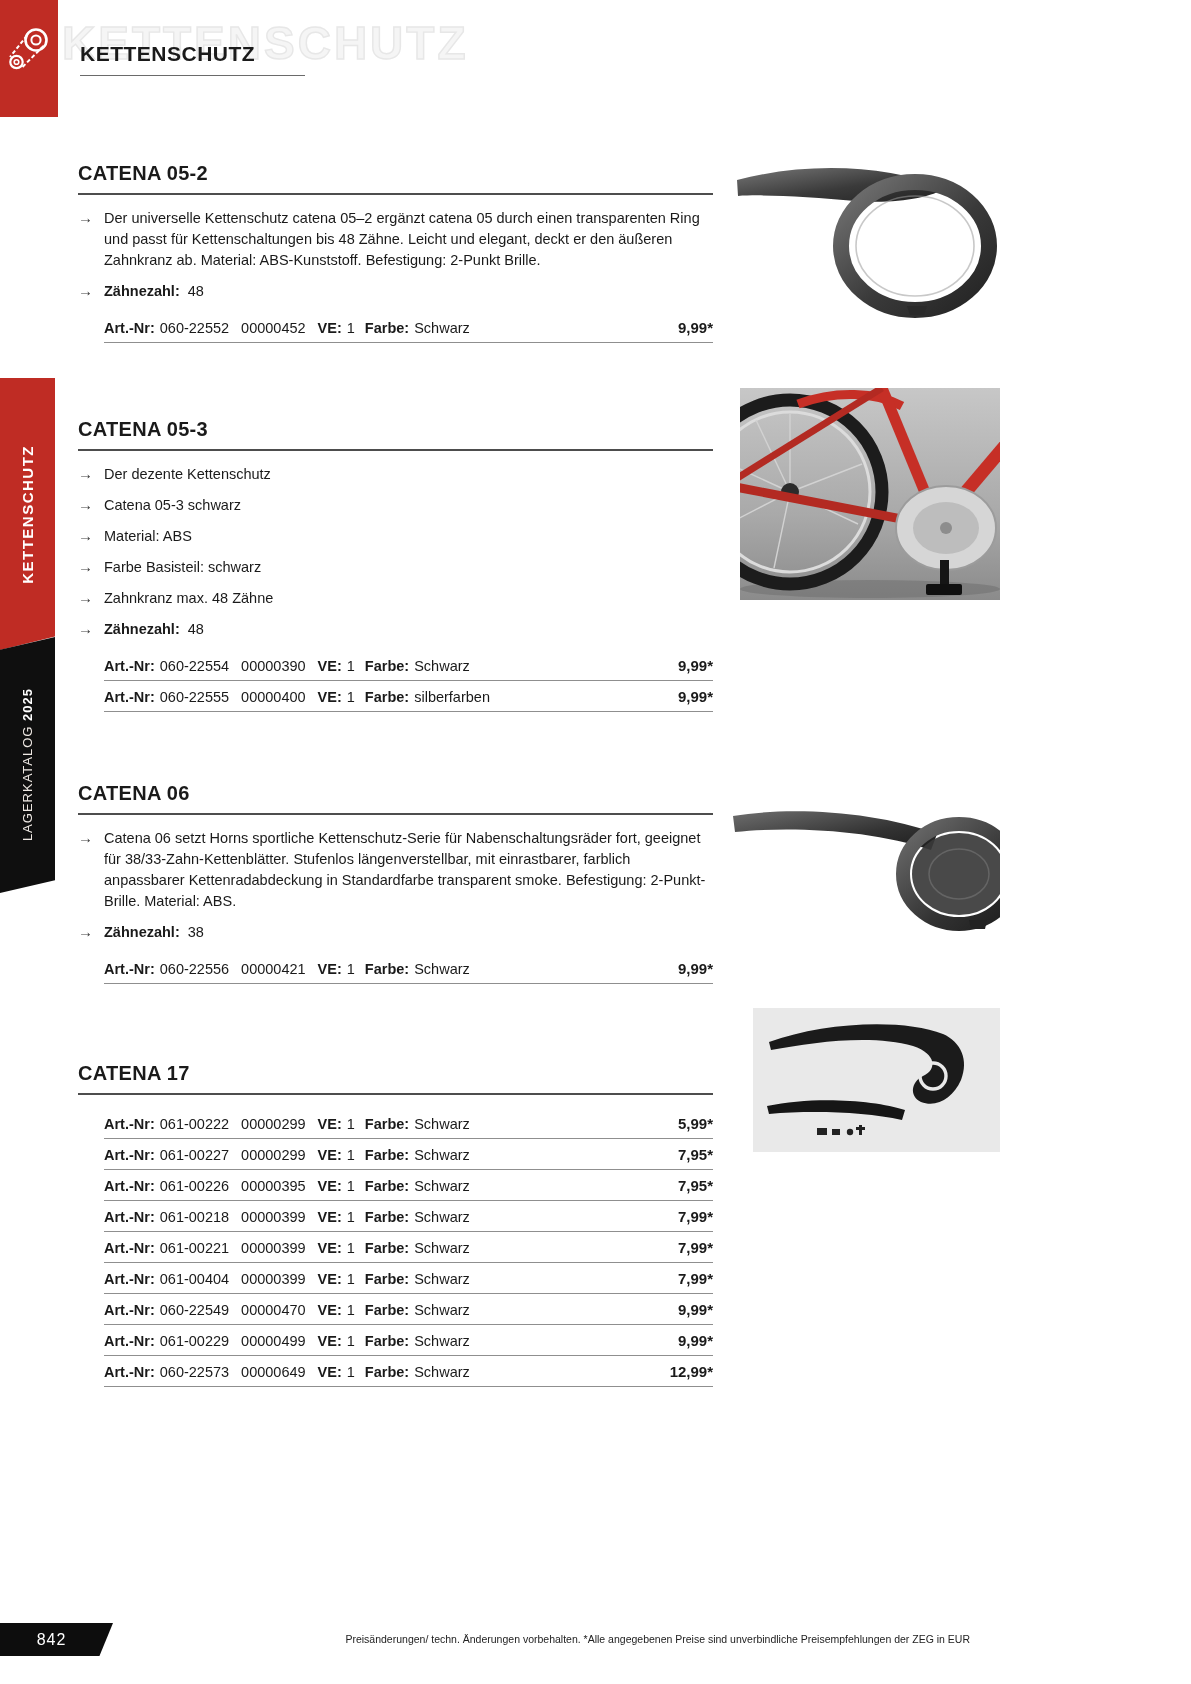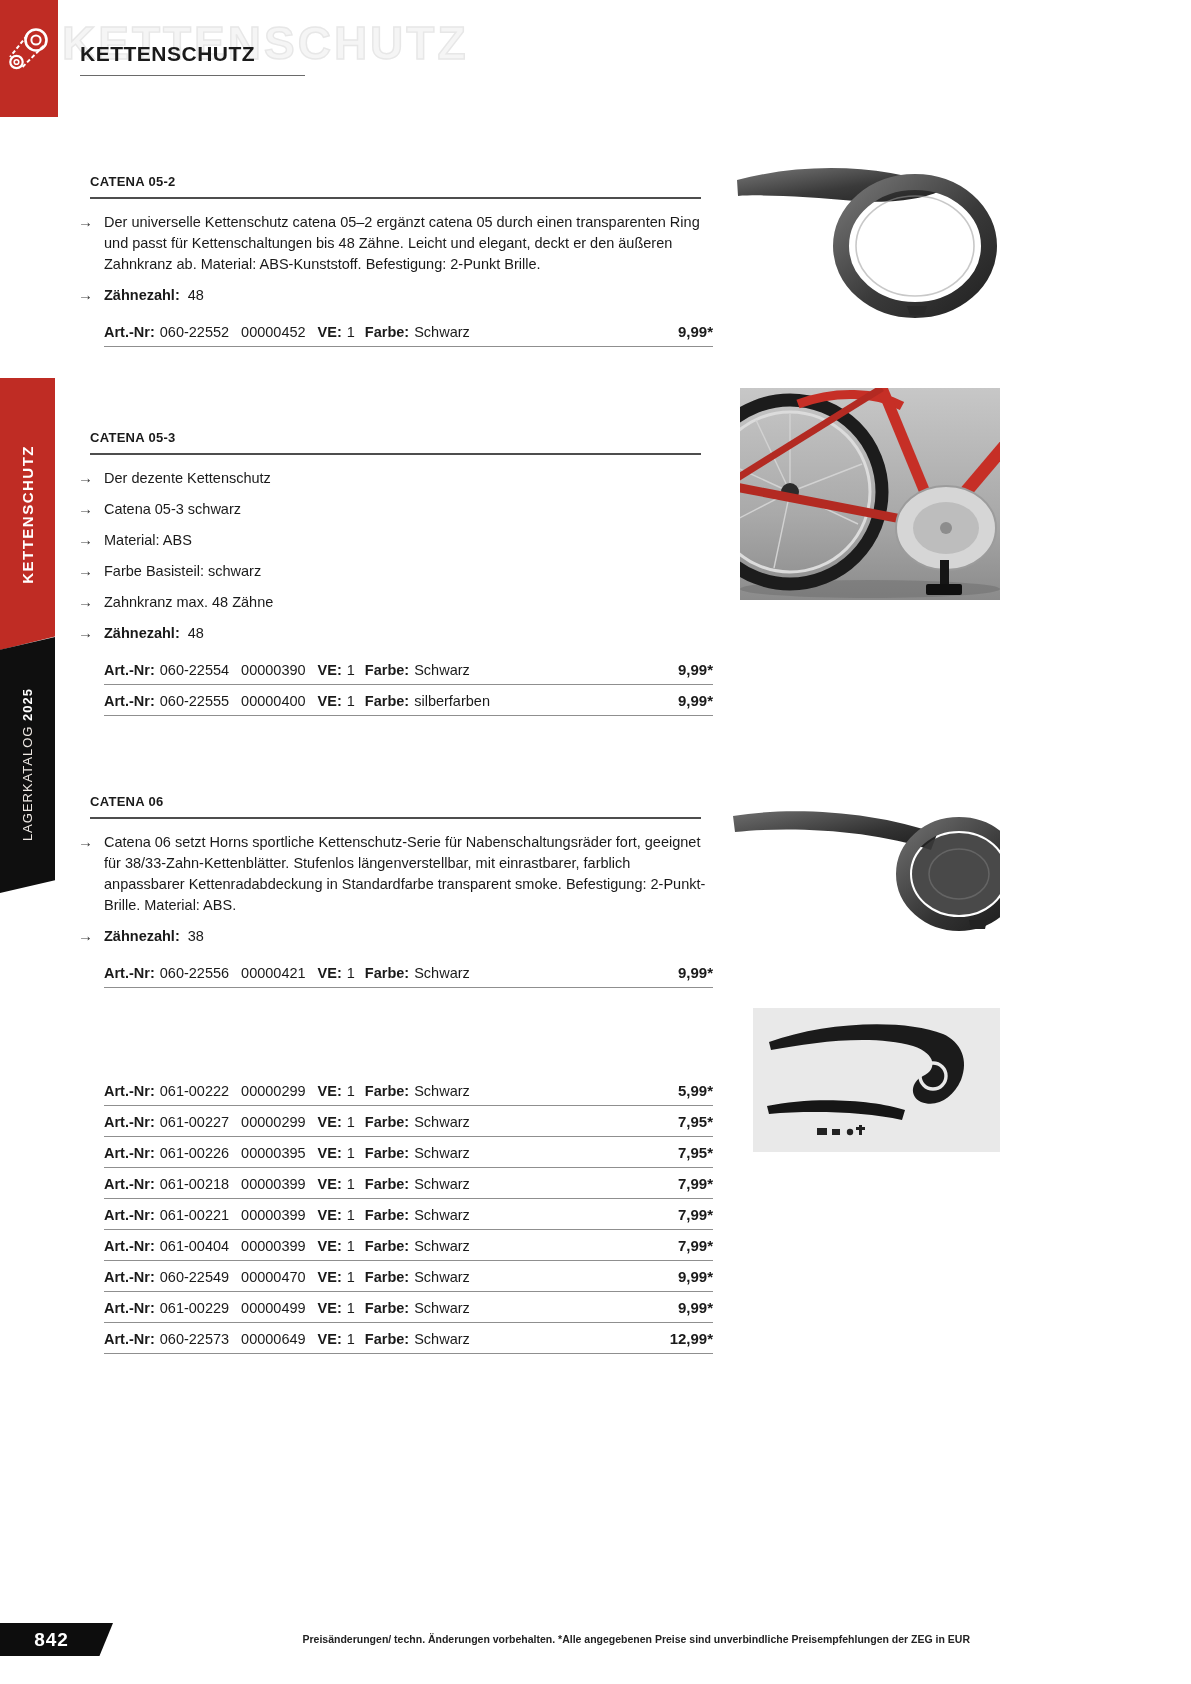--- a/index.html
+++ b/index.html
@@ -21,21 +21,21 @@
   .side-black{position:absolute;left:0;top:637px;width:55px;height:256px;background:var(--sideblack,#0f0f0f);
             clip-path:polygon(0 5%,100% 0,100% 95%,0 100%);display:flex;align-items:center;justify-content:center;}
   .vtext{writing-mode:vertical-rl;transform:rotate(180deg);color:#fff;white-space:nowrap;}
   .side-red .vtext{font-weight:700;font-size:15px;letter-spacing:1.5px;}
   .side-black .vtext{font-size:13px;letter-spacing:1px;color:#efe9e4;}
   .side-black .vtext b{font-weight:700;color:#fff;}
 
   
   .section{position:absolute;left:78px;width:635px;}
   .section-1{top:162px;} .section-2{top:418px;} .section-3{top:782px;} .section-4{top:1062px;}
-  .section h2{margin:12px;font-size:13px;font-weight:700;letter-spacing:.3px;padding-bottom:8px;
+  .section h2{margin:0;font-size:20px;font-weight:700;letter-spacing:.3px;padding-bottom:8px;
               border-bottom:2px solid var(--rule,#4d4d4d);}
   .bullets{margin-top:13px;}
   .bullet{display:flex;align-items:flex-start;margin-bottom:10px;font-size:14.5px;line-height:1.45;}
   .bullet .arrow{flex:0 0 26px;color:#3c3c3c;font-size:15px;line-height:1.35;}
   .bullet .b-label{font-weight:700;margin-right:4px;white-space:nowrap;}
   .rows{margin-top:8px;margin-left:26px;}
   .art-row{display:flex;align-items:baseline;font-size:14.5px;padding:7px 0 6px 0;
            border-bottom:1px solid var(--rowline,#8f8f8f);}
   .art-row .lbl{font-weight:700;margin-right:5px;}
   .art-row .v-art{margin-right:12px;}
@@ -47,22 +47,22 @@
   figure{margin:0;position:absolute;}
   .fig-1{left:735px;top:156px;width:292px;height:162px;}
   .fig-2{left:740px;top:388px;width:285px;height:212px;}
   .fig-3{left:733px;top:786px;width:298px;height:146px;}
   .fig-4{left:753px;top:1008px;width:248px;height:144px;}
   figure svg{display:block;width:100%;height:100%;}
 
   
   .page-badge{position:absolute;left:0;top:1623px;width:113px;height:33px;background:#0d0d0d;
               clip-path:polygon(0 0,100% 0,88% 100%,0 100%);display:flex;align-items:center;justify-content:center;}
-  .page-badge span{color:#fff;font-size:19px;font-weight:700;letter-spacing:1px;padding-right:10px;}
-  .disclaimer{position:absolute;right:30px;top:1633px;font-size:10.5px;color:#222;font-weight:bold;}
+  .page-badge span{color:#fff;font-size:16px;font-weight:400;letter-spacing:1px;padding-right:10px;}
+  .disclaimer{position:absolute;right:30px;top:1633px;font-size:10.5px;color:#222;}
 </style>
 </head>
 <body>
 
 <div id="page">
 
   <div class="logo-block">
     <svg width="44" height="46" viewBox="0 0 44 46">
       <circle cx="29" cy="14" r="10.5" fill="none" stroke="#fff" stroke-width="2.6"></circle>
       <circle cx="29" cy="14" r="4.6" fill="none" stroke="#fff" stroke-width="2"></circle>
@@ -189,20 +189,21 @@
     <span class="lbl l-ve">VE:</span>
     <span class="v-ve">1</span>
     <span class="lbl l-farbe">Farbe:</span>
     <span class="v-farbe">Schwarz</span>
     <span class="price">9,99*</span>
   </div>
 </div>
   </section>
 
   <section class="section section-4">
+    <h2>CATENA 17</h2>
     <div class="bullets"></div>
     <div class="rows">
   <div class="art-row">
     <span class="lbl l-art">Art.-Nr:</span>
     <span class="v-art">061-00222</span>
     <span class="v-code">00000299</span>
     <span class="lbl l-ve">VE:</span>
     <span class="v-ve">1</span>
     <span class="lbl l-farbe">Farbe:</span>
     <span class="v-farbe">Schwarz</span>

